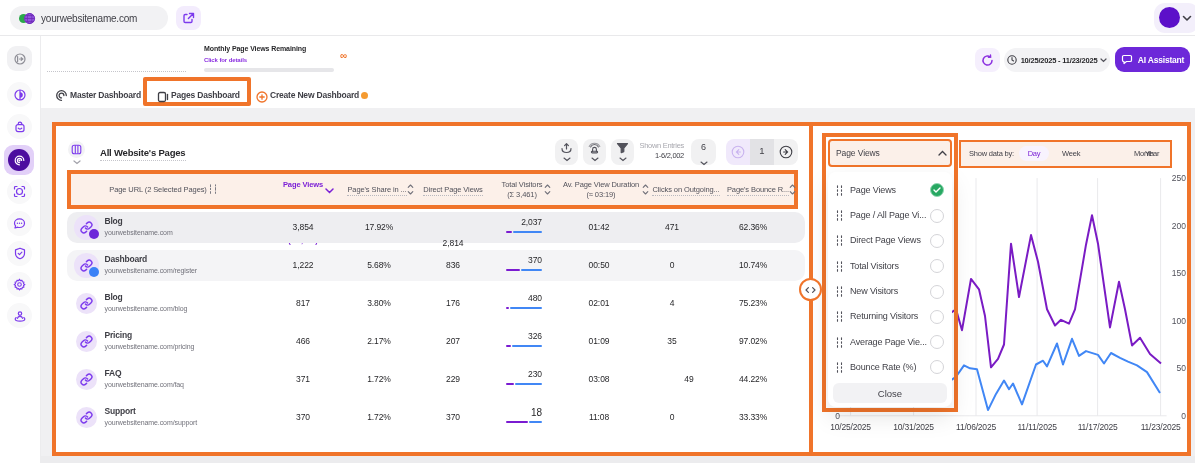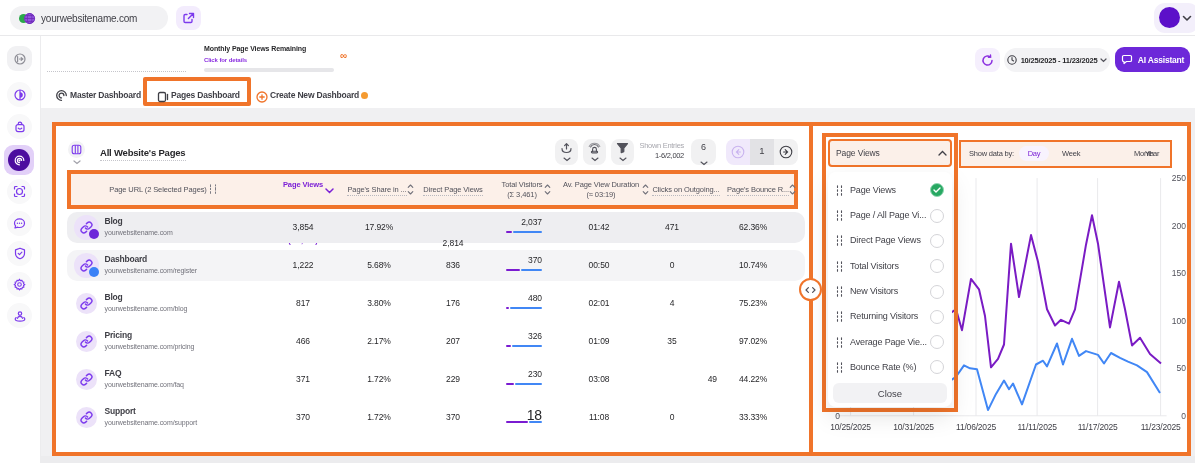--- a/index.html
+++ b/index.html
@@ -336,33 +336,33 @@
       </div>
       <div class="abs" style="left:104.5px;top:368.3px;font-size:8.5px;letter-spacing:-0.2px;font-weight:bold;color:#3f3f46;">FAQ</div>
       <div class="abs" style="left:104.5px;top:381.3px;font-size:7px;letter-spacing:-0.1px;color:#71717a;">yourwebsitename.com/faq</div>
       <div class="abs" style="left:258px;top:374.3px;width:90px;text-align:center;font-size:8.5px;letter-spacing:-0.1px;color:#27272a;">371</div>
       <div class="abs" style="left:334px;top:374.3px;width:90px;text-align:center;font-size:8.5px;letter-spacing:-0.1px;color:#27272a;">1.72%</div>
       <div class="abs" style="left:408px;top:374.3px;width:90px;text-align:center;font-size:8.5px;letter-spacing:-0.1px;color:#27272a;">229</div>
       <div class="abs" style="left:472px;top:369.3px;width:70px;text-align:right;font-size:8.5px;letter-spacing:-0.1px;color:#27272a;">230</div>
       <div class="abs" style="left:505.8px;top:382.8px;width:8px;height:2.6px;background:#7a1bd1;border-radius:1px;"></div>
       <div class="abs" style="left:515.3px;top:382.8px;width:26.700000000000003px;height:2.6px;background:#4187f5;border-radius:1px;"></div>
       <div class="abs" style="left:554px;top:374.3px;width:90px;text-align:center;font-size:8.5px;letter-spacing:-0.1px;color:#27272a;">03:08</div>
-      <div class="abs" style="left:627px;top:374.3px;width:90px;text-align:right;font-size:8.5px;letter-spacing:-0.1px;color:#27272a;">49</div>
+      <div class="abs" style="left:644px;top:374.3px;width:90px;text-align:center;font-size:8.5px;letter-spacing:-0.1px;color:#27272a;">49</div>
       <div class="abs" style="left:708px;top:374.3px;width:90px;text-align:center;font-size:8.5px;letter-spacing:-0.1px;color:#27272a;">44.22%</div>
       <div class="abs ctr" style="left:76px;top:406.8px;width:21px;height:21px;background:#ece2f9;border-radius:50%;">
         <svg width="13" height="13" viewBox="0 0 24 24" fill="none" stroke="#7c3aed" stroke-width="2.6" stroke-linecap="round" stroke-linejoin="round">
           <path d="M10 13a5 5 0 007.54.54l3-3a5 5 0 00-7.07-7.07l-1.72 1.71M14 11a5 5 0 00-7.54-.54l-3 3a5 5 0 007.07 7.07l1.71-1.71"></path>
         </svg>
       </div>
       <div class="abs" style="left:104.5px;top:406.3px;font-size:8.5px;letter-spacing:-0.2px;font-weight:bold;color:#3f3f46;">Support</div>
       <div class="abs" style="left:104.5px;top:419.3px;font-size:7px;letter-spacing:-0.1px;color:#71717a;">yourwebsitename.com/support</div>
       <div class="abs" style="left:258px;top:412.3px;width:90px;text-align:center;font-size:8.5px;letter-spacing:-0.1px;color:#27272a;">370</div>
       <div class="abs" style="left:334px;top:412.3px;width:90px;text-align:center;font-size:8.5px;letter-spacing:-0.1px;color:#27272a;">1.72%</div>
       <div class="abs" style="left:408px;top:412.3px;width:90px;text-align:center;font-size:8.5px;letter-spacing:-0.1px;color:#27272a;">370</div>
-      <div class="abs" style="left:472px;top:407.3px;width:70px;text-align:right;font-size:14px;letter-spacing:-0.1px;color:#27272a;">18</div>
+      <div class="abs" style="left:472px;top:407.3px;width:70px;text-align:right;font-size:10px;letter-spacing:-0.1px;color:#27272a;">18</div>
       <div class="abs" style="left:505.8px;top:420.8px;width:22px;height:2.6px;background:#7a1bd1;border-radius:1px;"></div>
       <div class="abs" style="left:529.3px;top:420.8px;width:12.700000000000003px;height:2.6px;background:#4187f5;border-radius:1px;"></div>
       <div class="abs" style="left:554px;top:412.3px;width:90px;text-align:center;font-size:8.5px;letter-spacing:-0.1px;color:#27272a;">11:08</div>
       <div class="abs" style="left:627px;top:412.3px;width:90px;text-align:center;font-size:8.5px;letter-spacing:-0.1px;color:#27272a;">0</div>
       <div class="abs" style="left:708px;top:412.3px;width:90px;text-align:center;font-size:8.5px;letter-spacing:-0.1px;color:#27272a;">33.33%</div>
     </div>
 
   <div id="chart">
       <svg class="abs" style="left:813px;top:126px;" width="374" height="326" viewBox="0 0 374 326">
         <rect x="0" y="0" width="374" height="326" fill="#fff"></rect>

